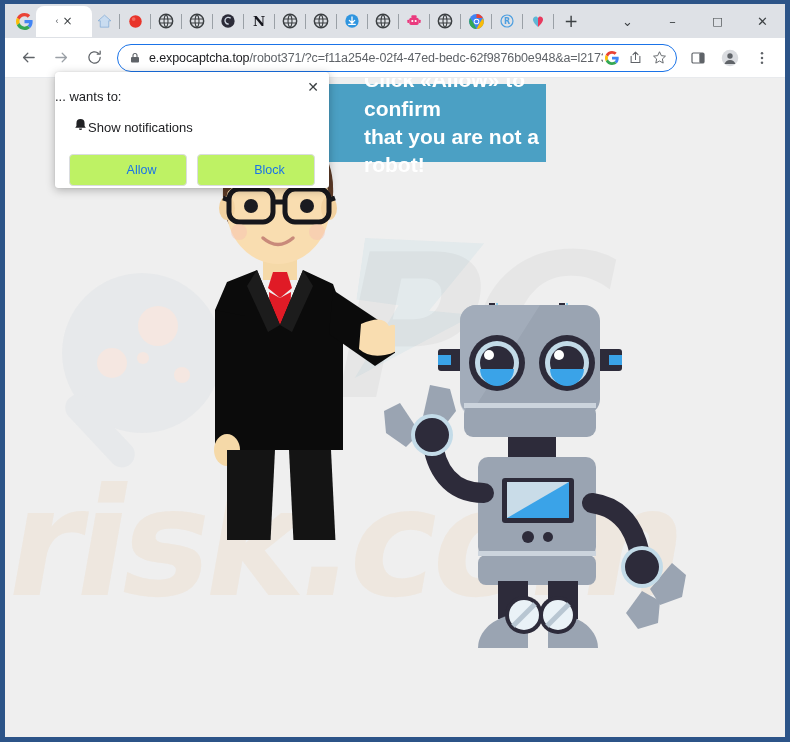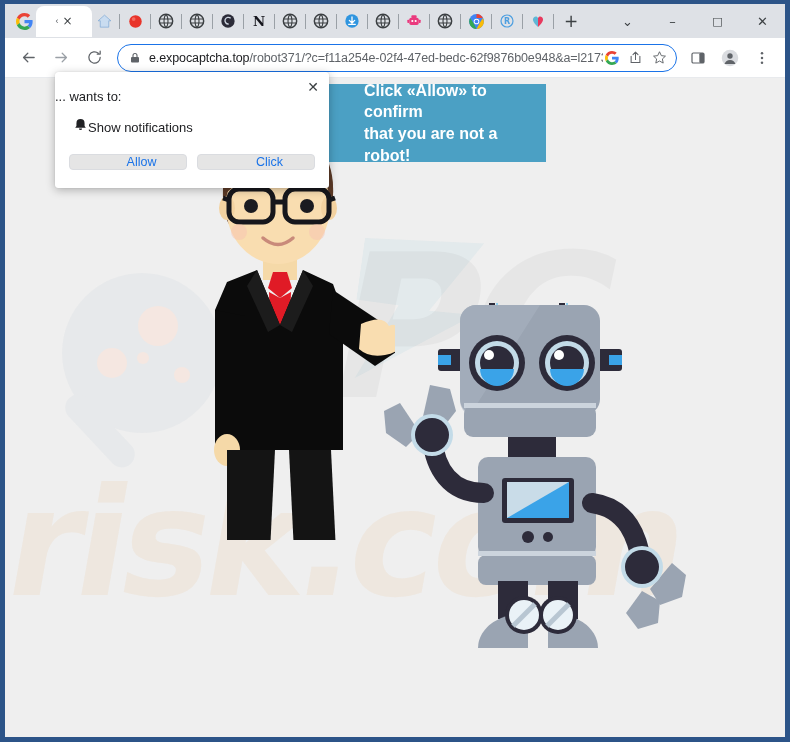--- a/index.html
+++ b/index.html
@@ -199,21 +199,21 @@
     left: 323px; top: 6px;
     width: 218px; height: 78px;
     background: #4ba0c4;
     display: flex;
     align-items: center;
     justify-content: center;
   }
   .banner-txt {
     color: #fff;
     font-weight: bold;
-    font-size: 16px;
+    font-size: 21px;
     line-height: 1.35;
     text-align: left;
     padding-left: 36px;
     white-space: pre-line;
     font-family: "Liberation Sans", sans-serif;
   }
 
   
   .perm {
     position: absolute;
@@ -245,24 +245,24 @@
     padding: 13px 0 0 18px;
   }
   .perm-row .lbl { font-size: 13px; color: #202124; }
   .perm-btns {
     display: flex;
     gap: 10px;
     padding: 17px 14px 0 14px;
   }
   .perm-btn {
     flex: 1;
-    height: 16px;
+    height: 32px;
     border: 1px solid #dadce0;
     border-radius: 4px;
-    background: #e5e5e5;
+    background: #bef264;
     color: #1a73e8;
     font-size: 12.5px;
     display: flex;
     align-items: center;
     justify-content: center;
     font-family: "Liberation Sans", sans-serif;
     padding-left: 27px;
   }
 </style>
 </head>
@@ -648,18 +648,18 @@
       <span>
         <svg width="15" height="16" viewBox="0 0 24 24">
               <path d="M12 2.5 a6.5 6.5 0 0 1 6.5 6.5 v4.5 l2 3 H3.5 l2 -3 V9 A6.5 6.5 0 0 1 12 2.5 Z" fill="#202124"></path>
               <path d="M9.5 17.5 a2.5 2.5 0 0 0 5 0 Z" fill="#202124"></path>
             </svg>
       </span>
       <span class="lbl">Show notifications</span>
     </div>
     <div class="perm-btns">
       <div class="perm-btn">Allow</div>
-      <div class="perm-btn">Click</div>
+      <div class="perm-btn">Block</div>
     </div>
   </div>
 
 </div>
 </div>
 
 </body></html>

